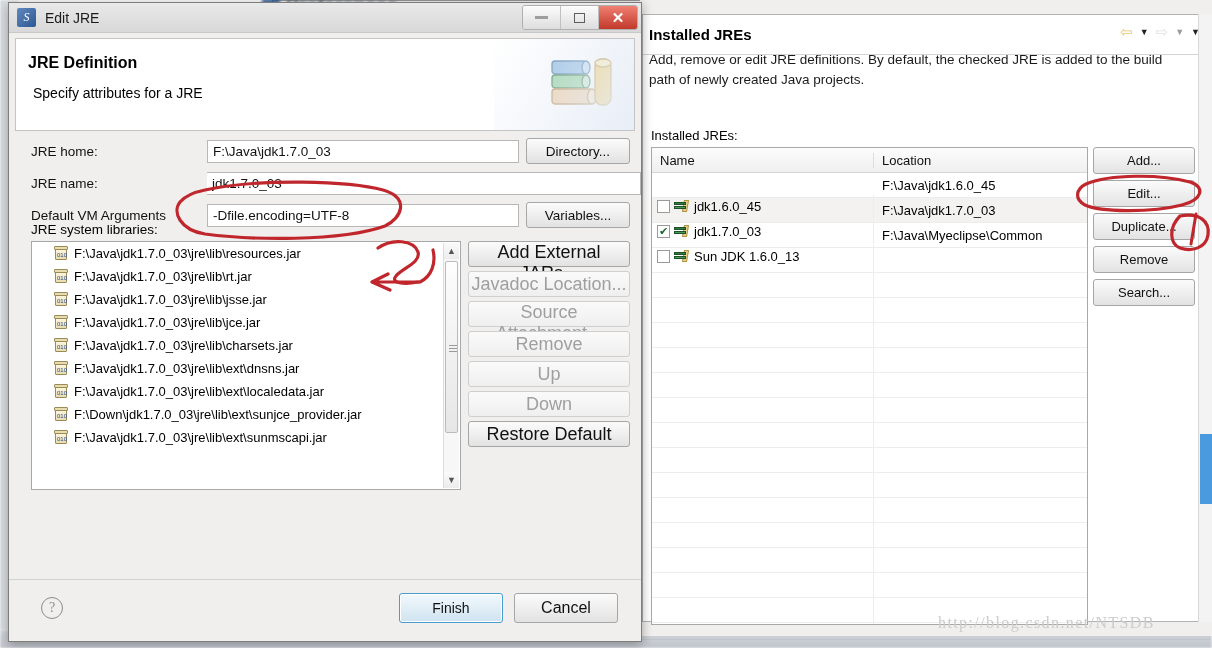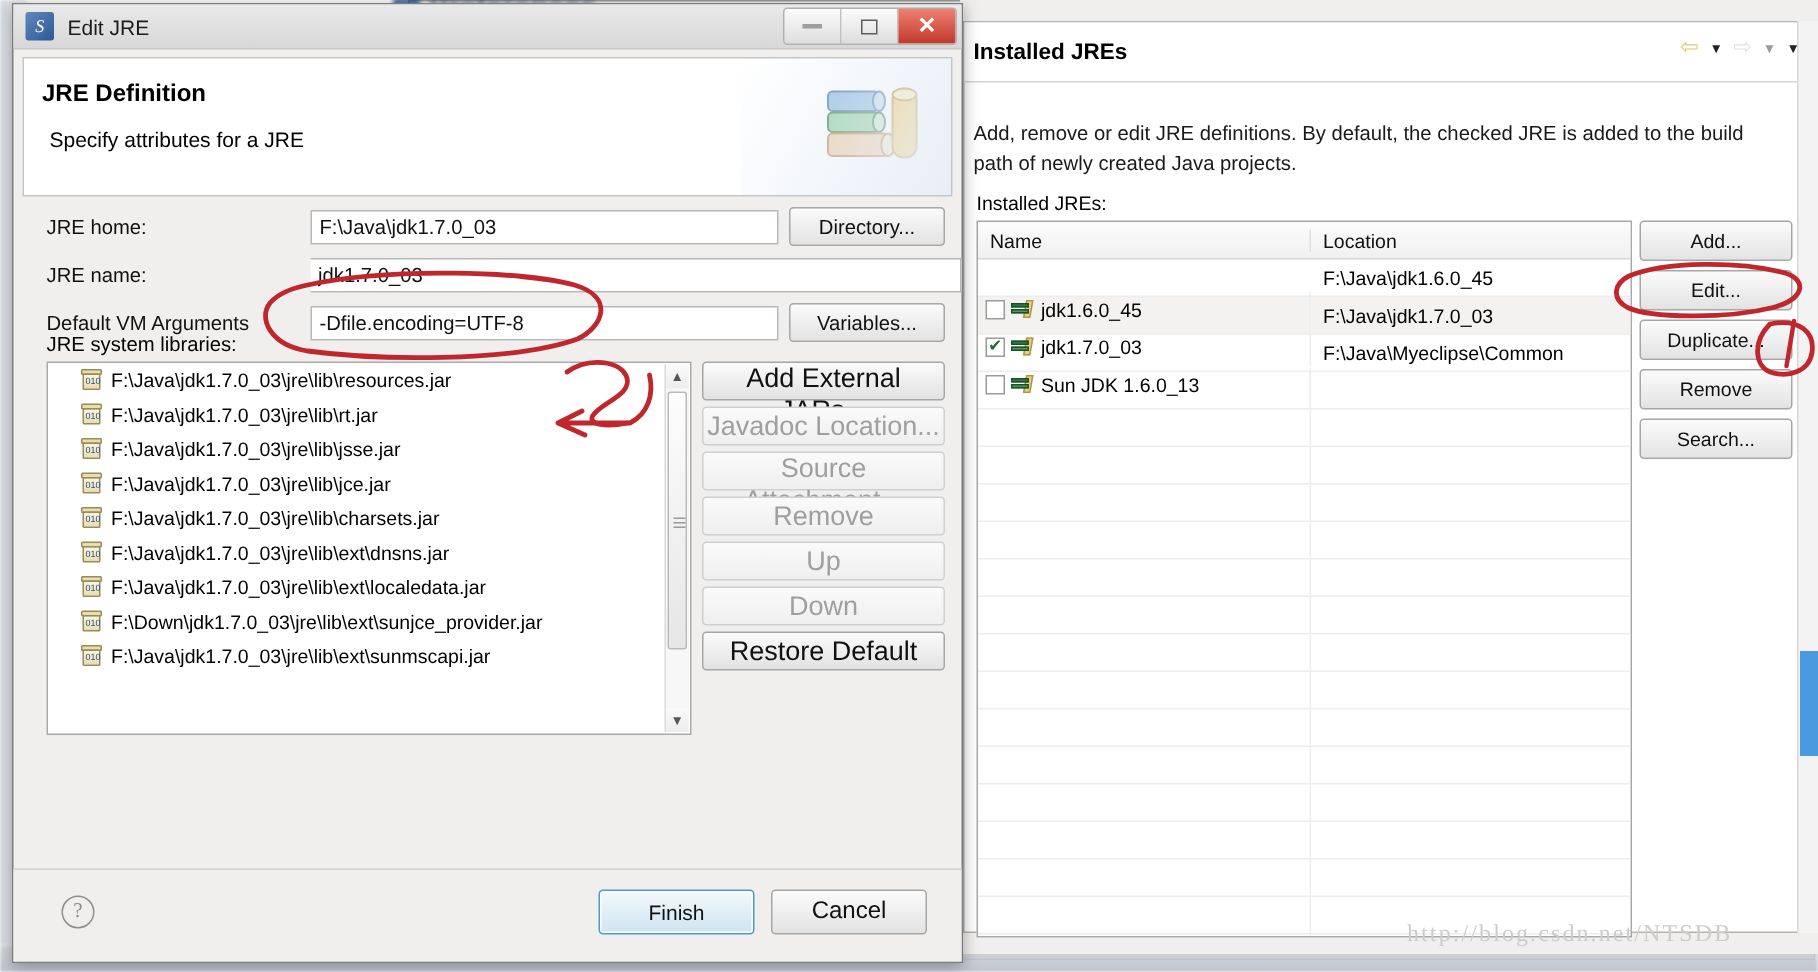--- a/index.html
+++ b/index.html
@@ -77,21 +77,21 @@
   }
   .rp-title { font-size:15px; font-weight:bold; margin-left:6px; color:#000; }
   .rp-navicons { position:absolute; right:10px; top:9px; display:flex; align-items:center; gap:7px; }
   .navarrow { font-size:15px; line-height:1; }
   .navarrow.back { color:#e8c86a; }
   .navarrow.fwd  { color:#e2e2dd; }
   .navcaret { font-size:9px; color:#222; }
   .navcaret.dim { color:#9a9a9a; }
 
   .rp-desc {
-    position:absolute; left:6px; top:64px; width:540px; font-size:13.5px;
+    position:absolute; left:6px; top:35px; width:540px; font-size:13.5px;
     line-height:20px; color:#1a1a1a;
   }
   .rp-listlabel { position:absolute; left:8px; top:113px; font-size:13px; }
 
   .jre-table {
     position:absolute; left:8px; top:132px; width:437px; height:478px;
     border:1px solid #a8a8a8; background:#fff; overflow:hidden;
   }
   .jre-thead { display:flex; height:25px; background:linear-gradient(#fcfcfc,#f0f0f0);
     border-bottom:1px solid #d6d6d6; font-size:13px;align-items:center; }

